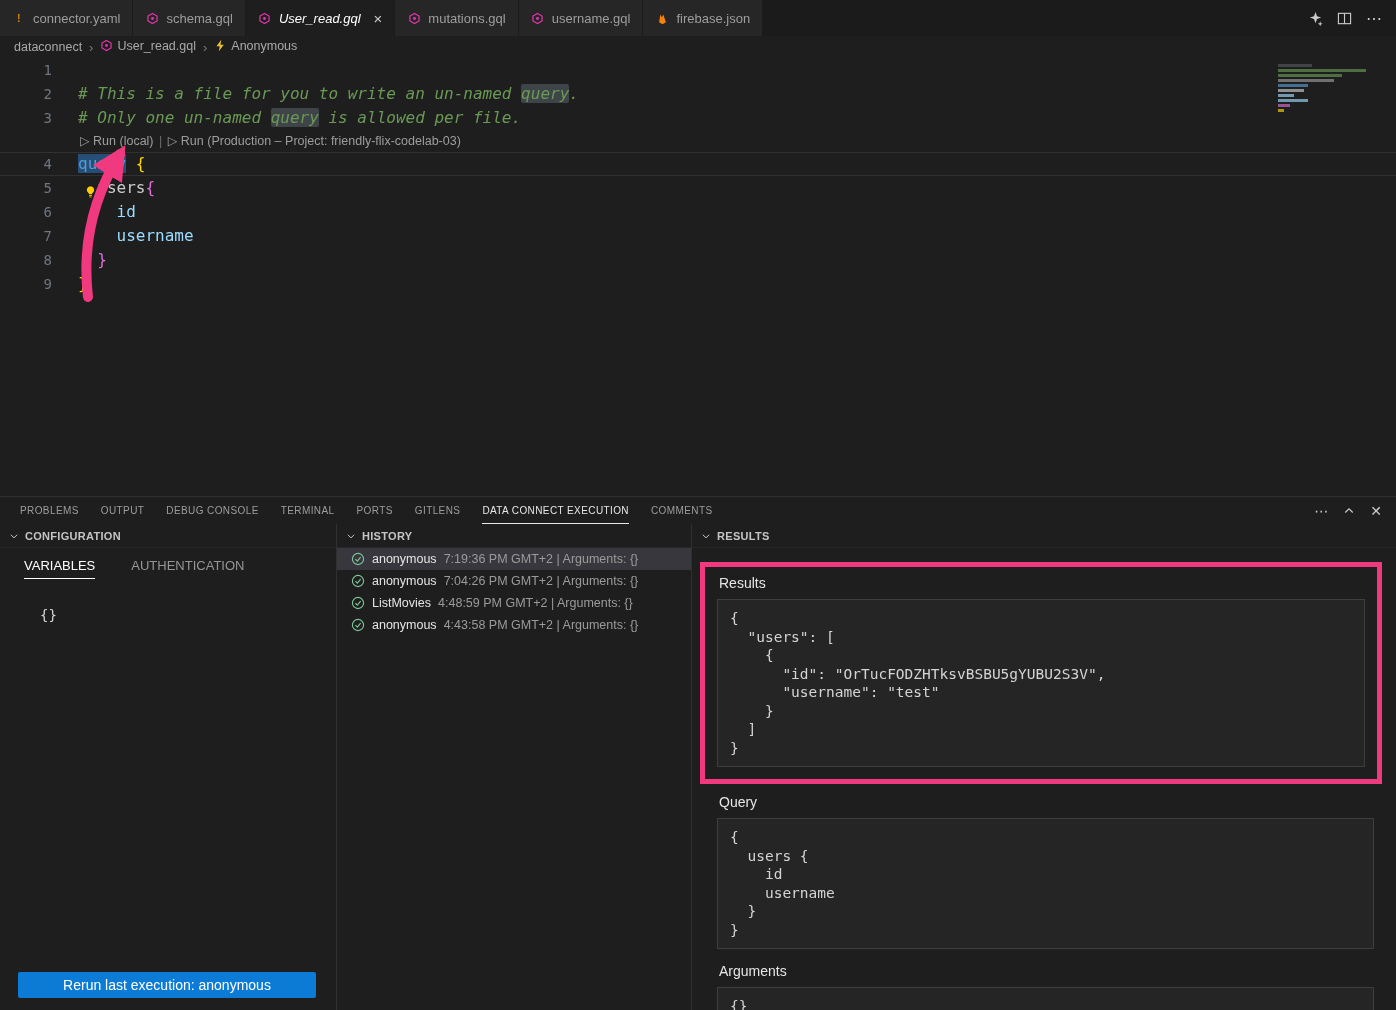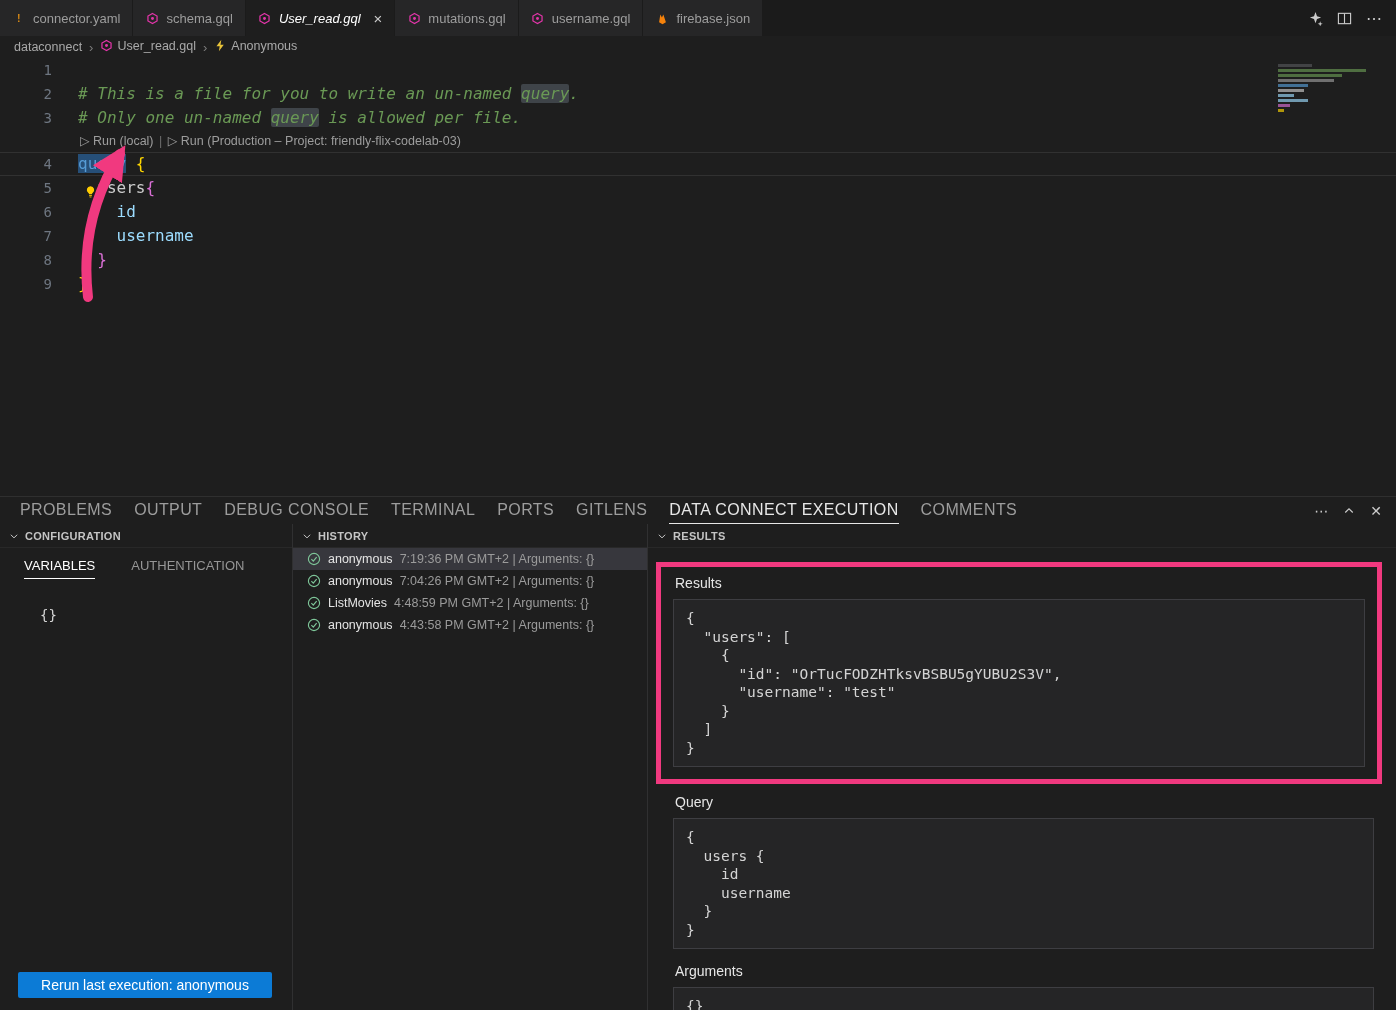--- a/index.html
+++ b/index.html
@@ -48,27 +48,27 @@
   .codelens-link{cursor:pointer;margin-top:20px;}
   .codelens-sep{color:#6c6c6c;padding:0 2px;}
   .lightbulb{position:absolute;left:84px;top:5px;width:14px;height:14px;}
   .minimap{position:absolute;top:4px;right:10px;width:108px;}
   .annotation-arrow{position:absolute;left:60px;top:70px;pointer-events:none;color:var(--pink);}
 
   
   .panel{height:514px;flex:none;background:#1e1e1e;border-top:1px solid #2f2f2f;display:flex;flex-direction:column;}
   .panel-tabs{height:27px;flex:none;display:flex;align-items:stretch;justify-content:space-between;padding-left:20px;}
   .panel-tab-list{display:flex;gap:22px;}
-  .panel-tab{display:flex;align-items:center;font-size:16px;letter-spacing:.4px;color:#9d9d9d;border-bottom:1px solid transparent;cursor:pointer;white-space:nowrap;}
+  .panel-tab{display:flex;align-items:center;font-size:10px;letter-spacing:.4px;color:#9d9d9d;border-bottom:1px solid transparent;cursor:pointer;white-space:nowrap;}
   .panel-tab.active{color:#e7e7e7;border-bottom-color:#e7e7e7;}
   .panel-actions{display:flex;align-items:center;gap:15px;padding-right:14px;color:#cccccc;}
   .pa{cursor:pointer;font-size:14px;display:inline-flex;align-items:center;}
   .panel-body{flex:1;display:flex;min-height:0;}
   .col{min-width:0;}
-  .col-config{width:293px;flex:none;position:relative;border-right:1px solid #303031;}
+  .col-config{width:337px;flex:none;position:relative;border-right:1px solid #303031;}
   .col-history{width:355px;flex:none;border-right:1px solid #303031;}
   .col-results{flex:1;overflow:hidden;}
   .sec-header{height:24px;display:flex;align-items:center;gap:5px;padding-left:8px;font-size:11px;font-weight:bold;color:#c5c5c5;border-bottom:1px solid #282828;letter-spacing:.3px;}
   .chev{display:inline-flex;width:12px;justify-content:center;}
 
   
   .cfg-tabs{display:flex;gap:36px;margin:10px 0 0 24px;}
   .cfg-tab{font-size:13px;color:#969696;padding-bottom:5px;border-bottom:1px solid transparent;cursor:pointer;}
   .cfg-tab.active{color:#ffffff;border-bottom-color:#ffffff;}
   .cfg-value{margin:28px 0 0 40px;font-family:"DejaVu Sans Mono",monospace;font-size:14px;color:#d4d4d4;cursor:text;}

